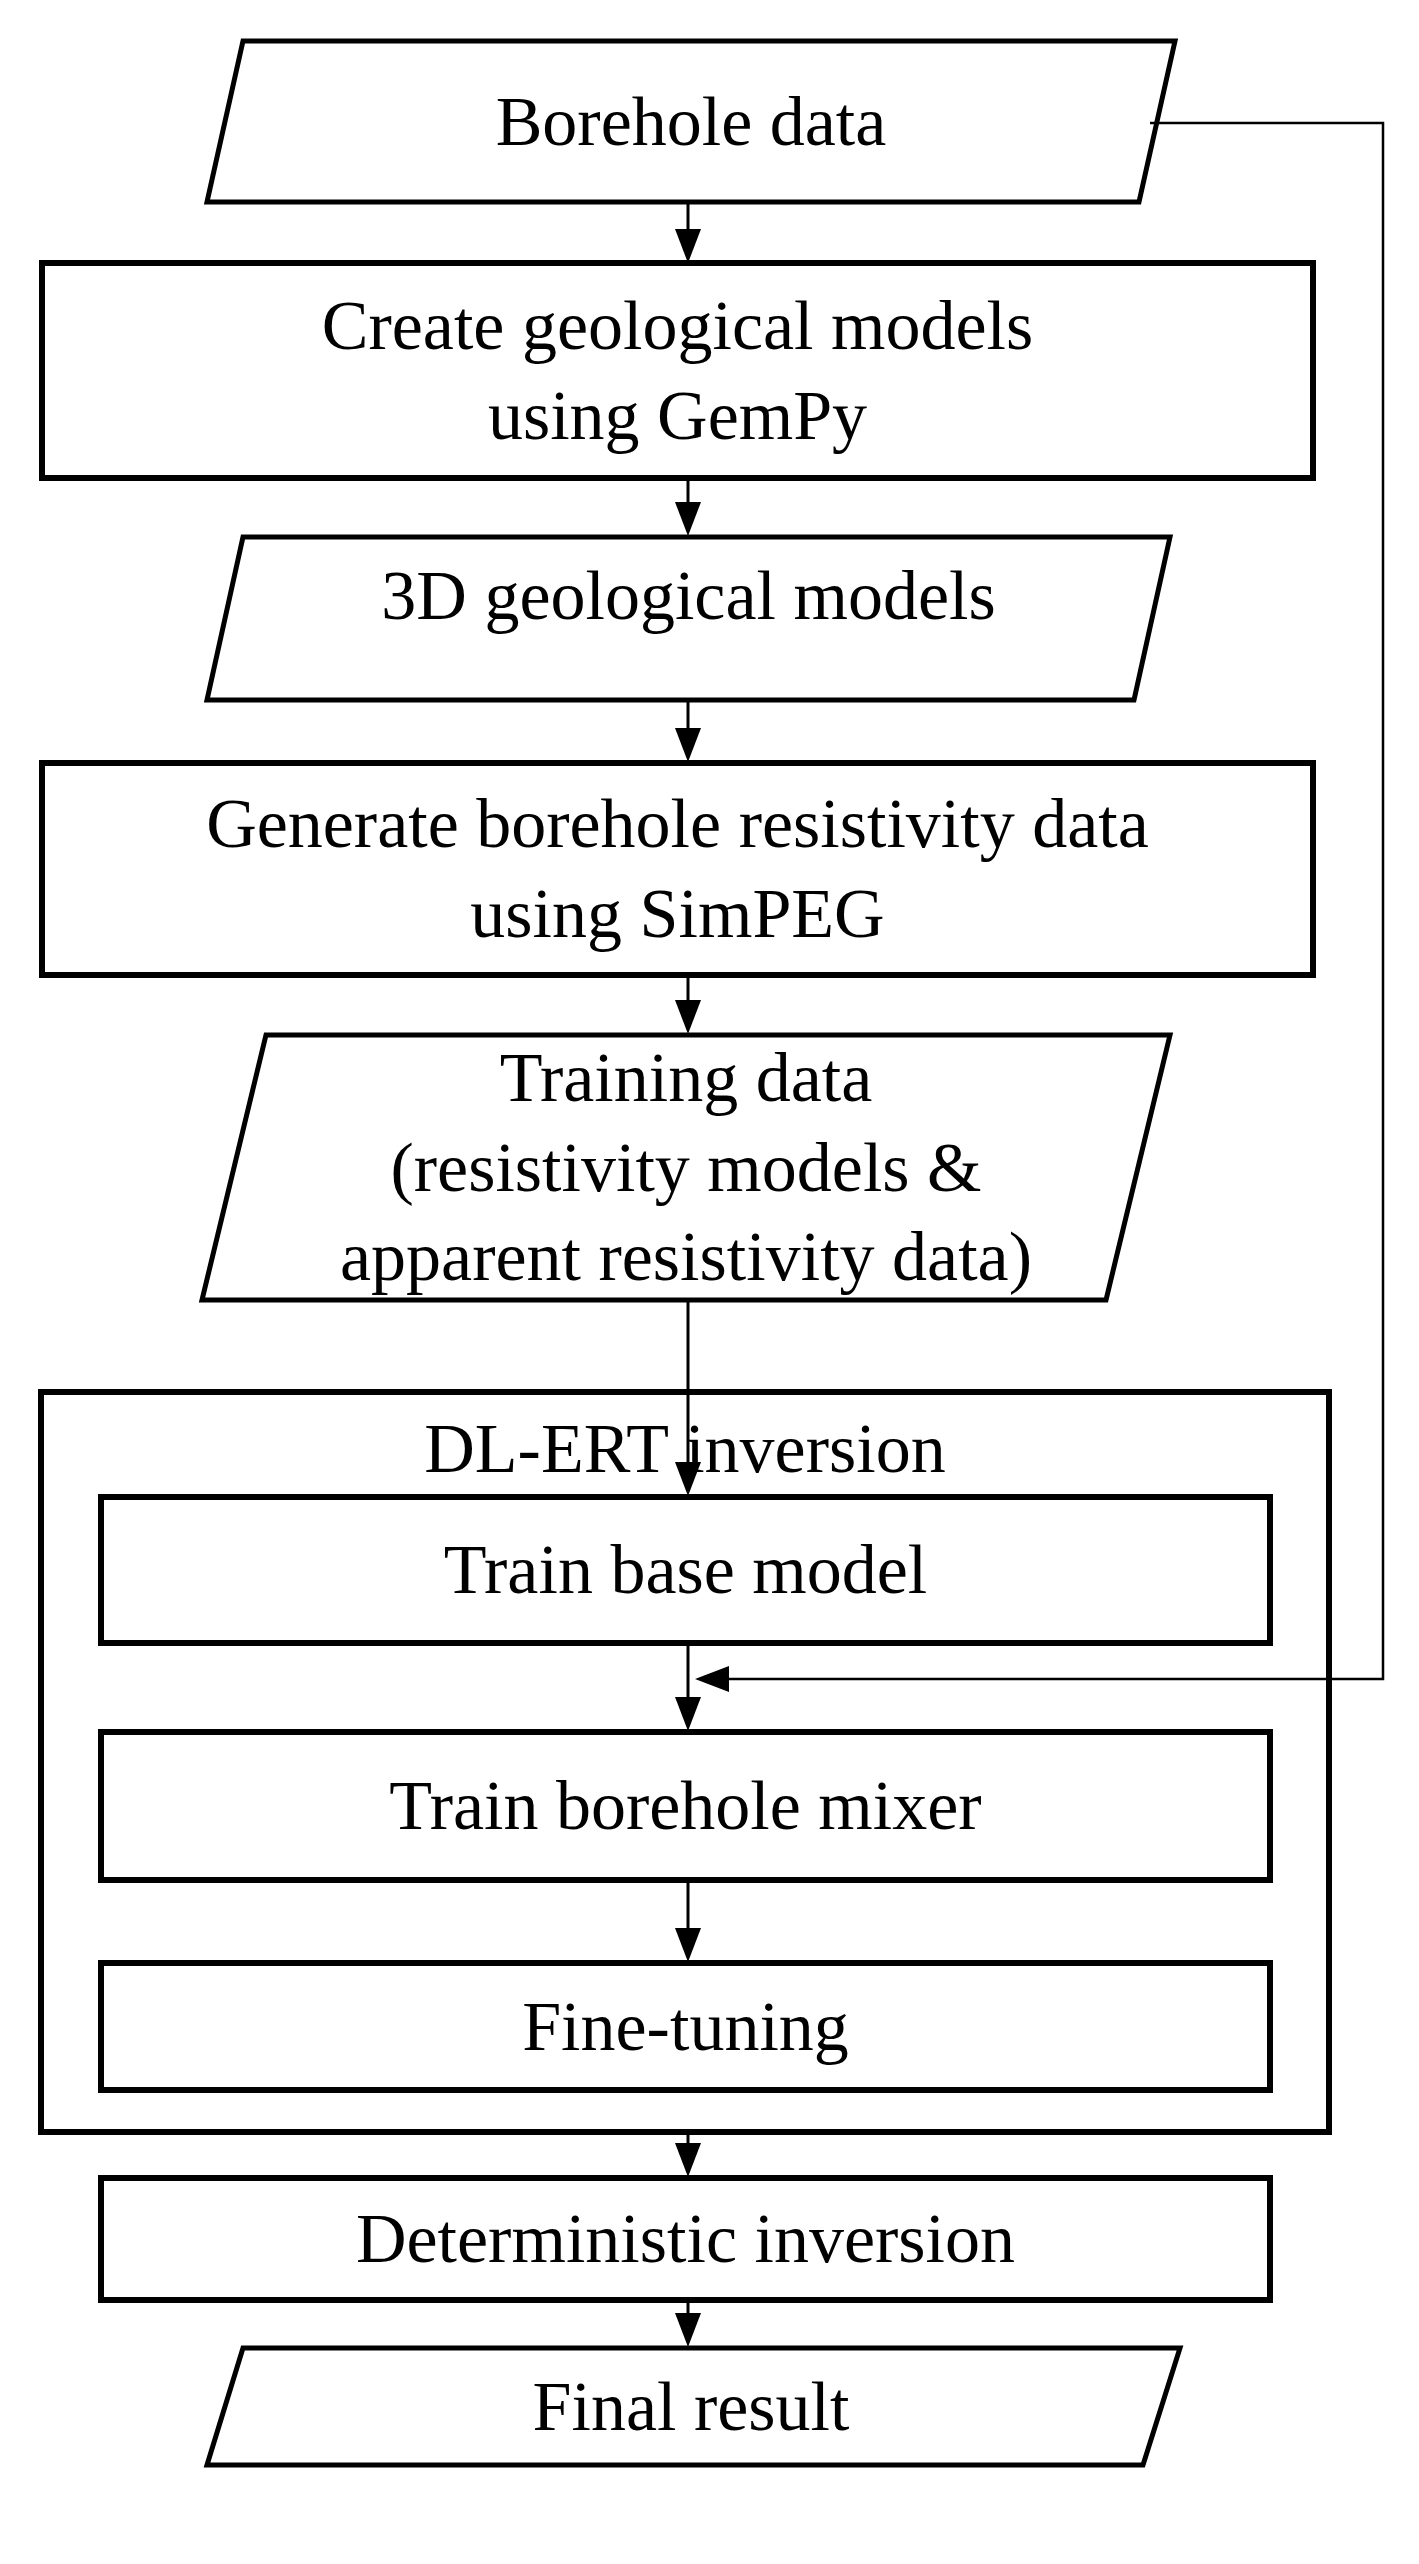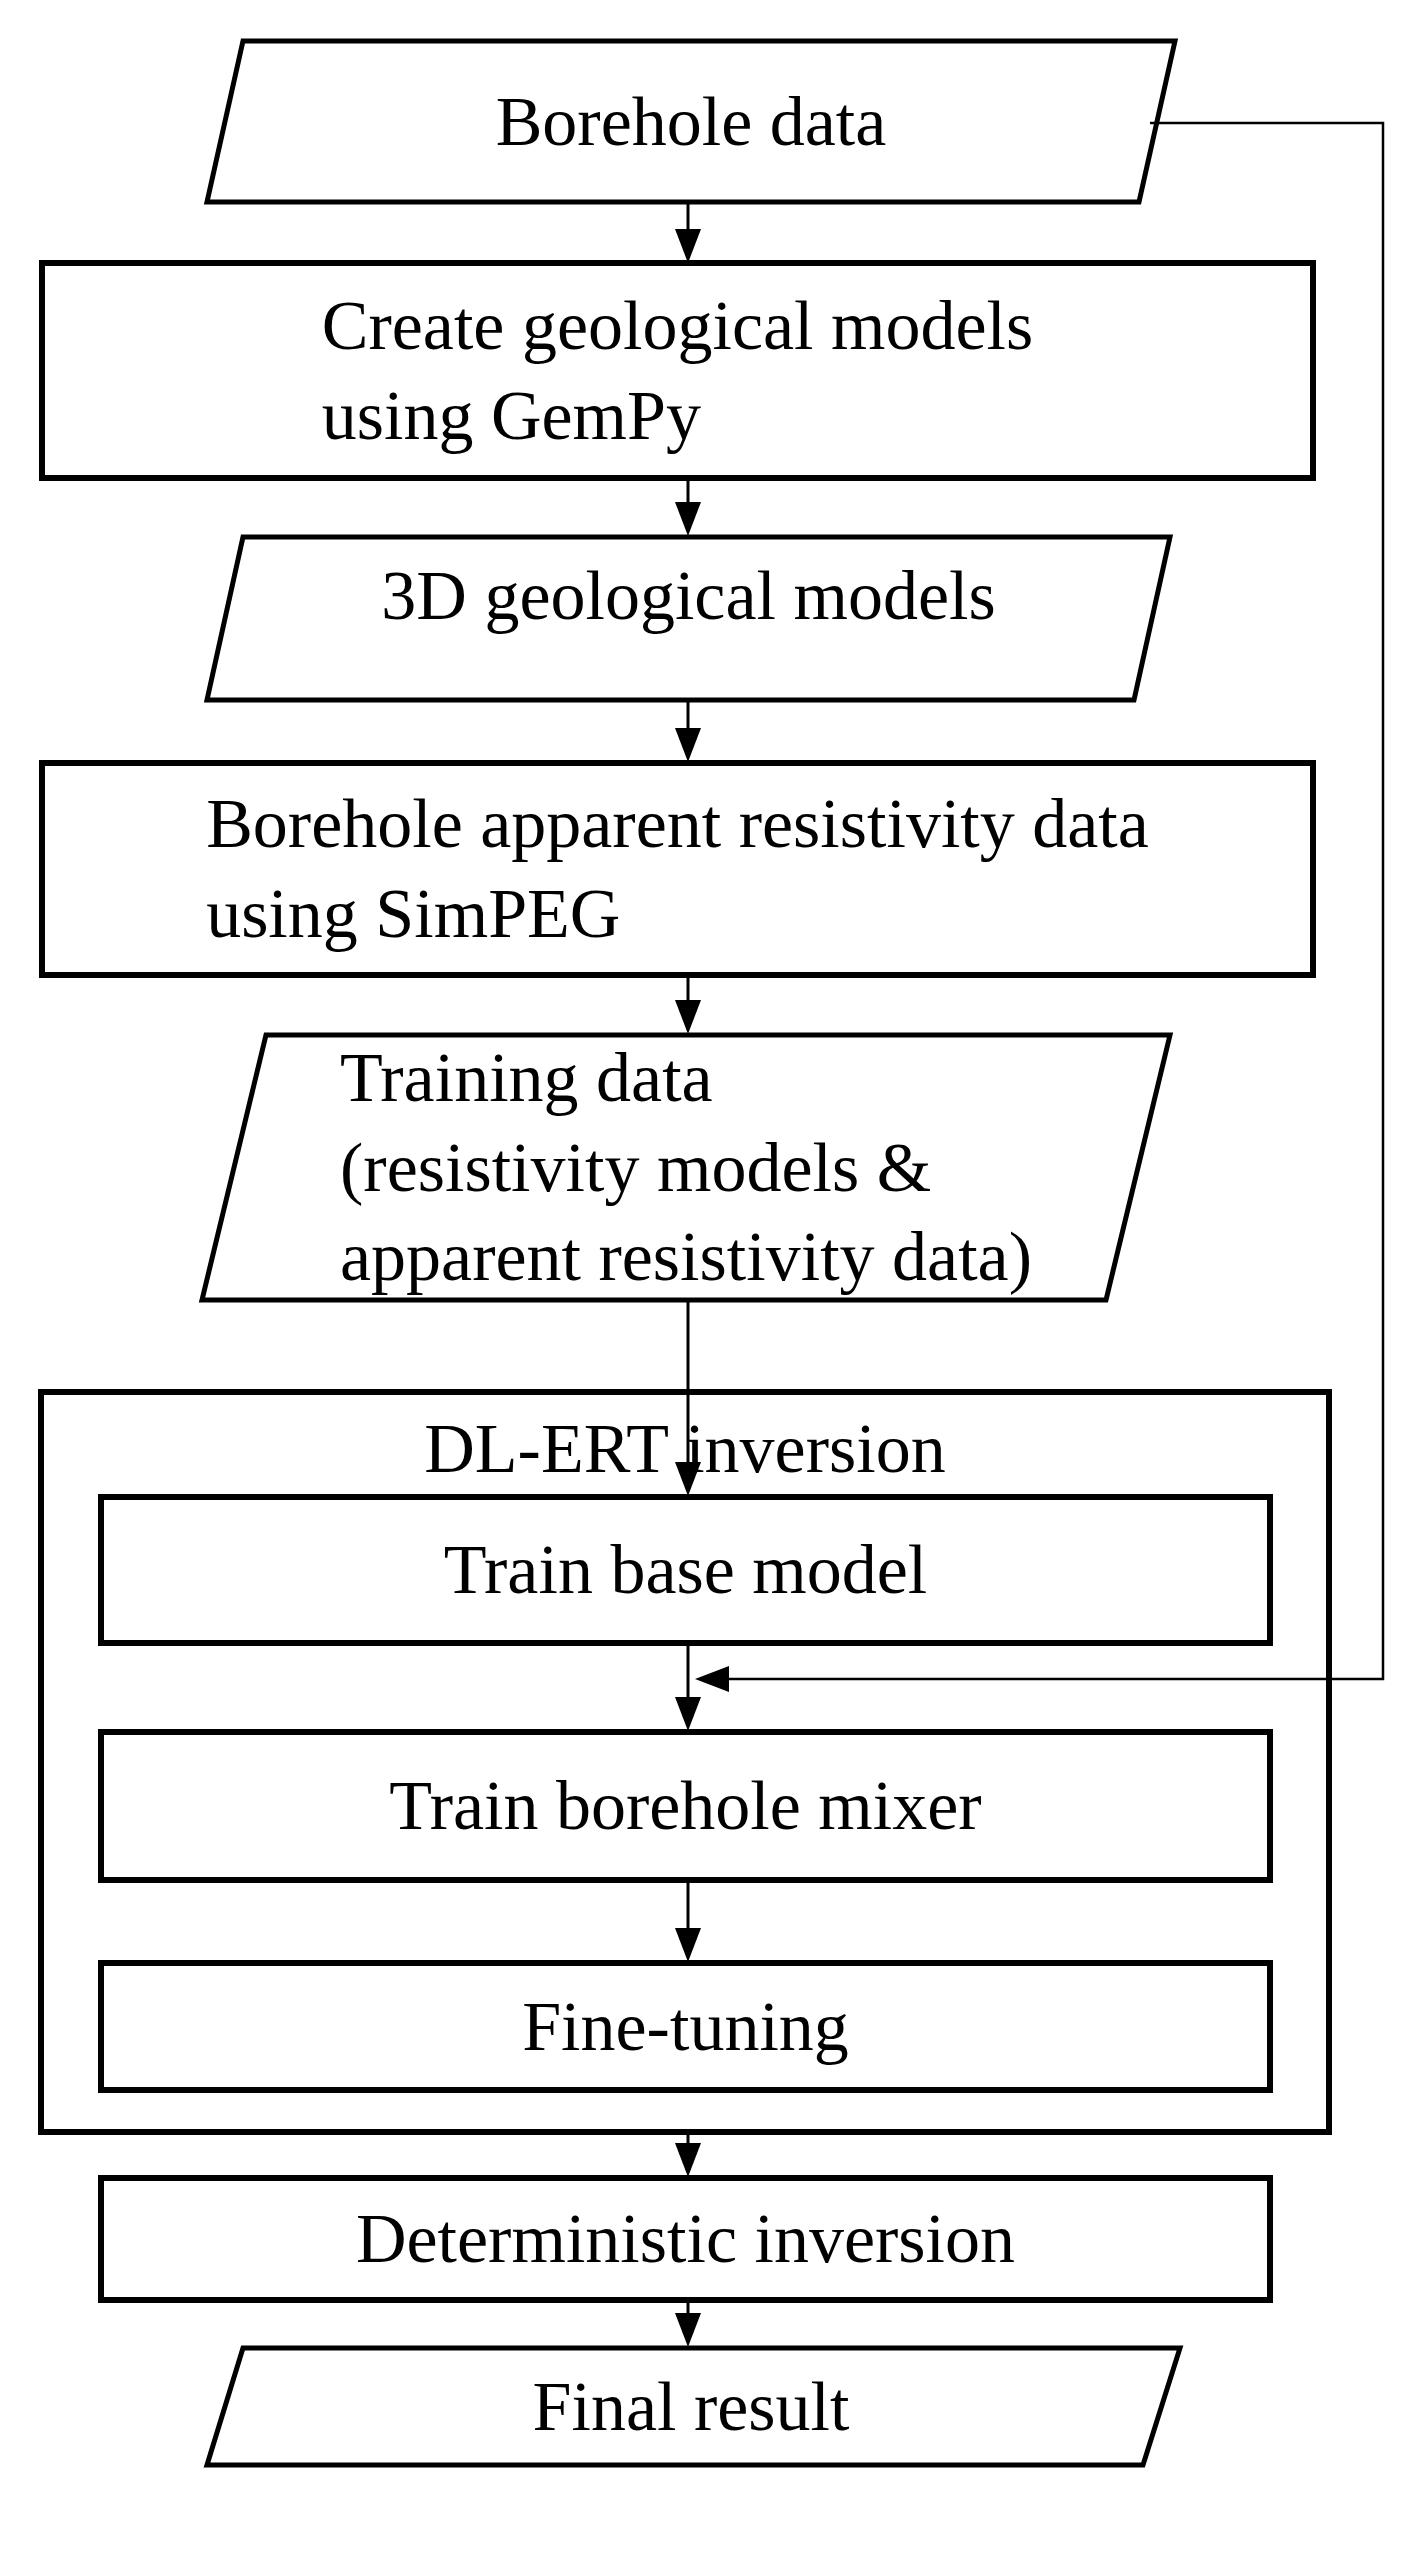--- a/index.html
+++ b/index.html
@@ -39,21 +39,21 @@
   }
   .head {
     fill: #000000;
     stroke: none;
   }
   .label {
     position: absolute;
     display: flex;
     align-items: center;
     justify-content: center;
-    text-align: left;
+    text-align: center;
     white-space: pre-line;
     font-size: 70px;
     line-height: 1.28;
     color: #000000;
     pointer-events: none;
   }
   .label.group-title {
     align-items: flex-start;
   }
 </style>
@@ -108,21 +108,21 @@
     <polygon class="head" points="675,2313 701,2313 688,2347"></polygon>
   </svg>
 
   <div class="label" style="left:207px; top:41px; width:968px; height:161px;">Borehole data</div>
 
   <div class="label" style="left:42px; top:263px; width:1271px; height:215px;">Create geological models
 using GemPy</div>
 
   <div class="label" style="left:207px; top:514px; width:963px; height:163px;">3D geological models</div>
 
-  <div class="label" style="left:42px; top:763px; width:1271px; height:212px;">Borehole apparent resistivity data
+  <div class="label" style="left:42px; top:763px; width:1271px; height:212px;">Generate borehole resistivity data
 using SimPEG</div>
 
   <div class="label" style="left:202px; top:1035px; width:968px; height:265px;">Training data
 (resistivity models &amp;
 apparent resistivity data)</div>
 
   <div class="label group-title" style="left:41px; top:1404px; width:1288px; height:96px;">DL-ERT inversion</div>
 
   <div class="label" style="left:101px; top:1497px; width:1169px; height:146px;">Train base model</div>
 

